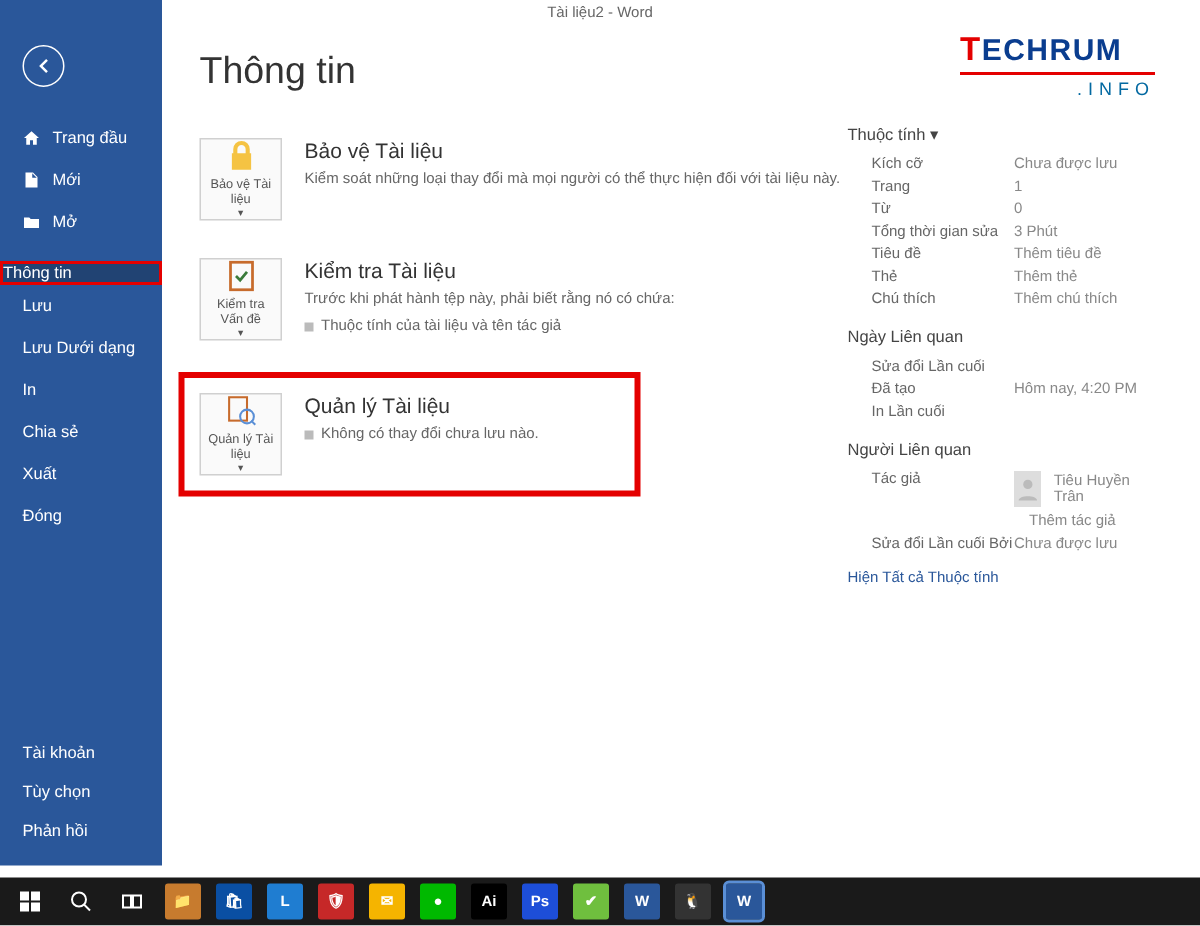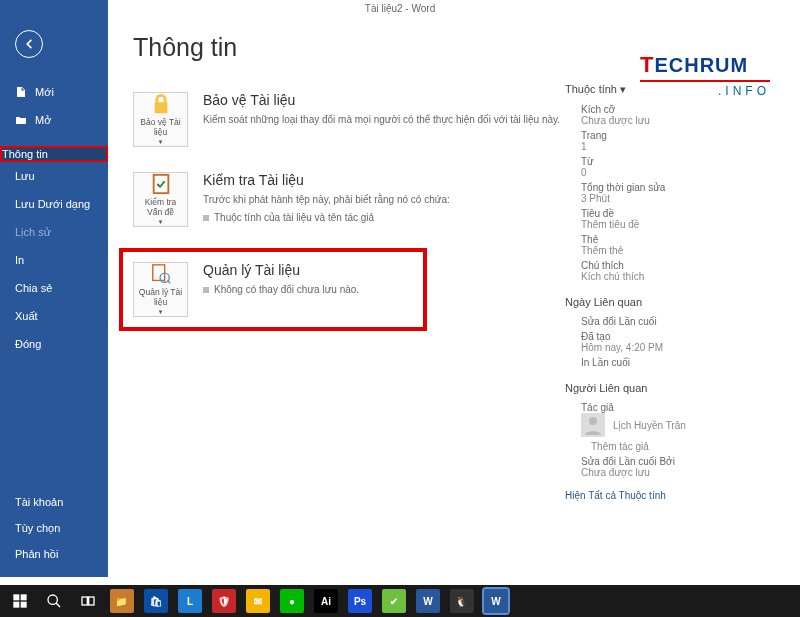--- a/index.html
+++ b/index.html
@@ -2,21 +2,21 @@
 <html><head>
 <meta charset="utf-8">
 <style>
   * { margin: 0; padding: 0; box-sizing: border-box; font-family: "Segoe UI", Arial, sans-serif; }
   body { width: 800px; height: 617px; background: #fff; position: relative; overflow: hidden; }
 
   
   .title-bar { position: absolute; top: 0; left: 0; right: 0; height: 18px; text-align: center; font-size: 10px; color: #666; padding-top: 3px; }
 
   
-  .logo { position: absolute; top: 20px; right: 30px; font-family: Arial, sans-serif; letter-spacing: 1px; margin-top: 32px; }
+  .logo { position: absolute; top: 20px; right: 30px; font-family: Arial, sans-serif; letter-spacing: 1px; }
   .logo .t { color: #e40000; font-weight: bold; font-size: 22px; }
   .logo .rest { color: #0a3d8f; font-weight: bold; font-size: 20px; }
   .logo .info { color: #0369a1; font-size: 12px; display: block; text-align: right; letter-spacing: 4px; }
   .logo .line { display: block; border-top: 2px solid #e40000; width: 130px; margin: 2px 0; }
 
   
   .sidebar { position: absolute; top: 0; left: 0; bottom: 40px; width: 108px; background: #2a579a; color: #fff; font-size: 11px; }
   .back-arrow { width: 28px; height: 28px; border: 1px solid #fff; border-radius: 50%; margin: 30px 0 20px 15px; display: flex; align-items: center; justify-content: center; cursor: pointer; }
   .back-arrow svg { width: 14px; height: 14px; fill: #fff; }
   .side-item { display: flex; align-items: center; padding: 8px 0 8px 15px; cursor: pointer; gap: 8px; }
@@ -42,21 +42,21 @@
   .section-body li { display: flex; align-items: center; gap: 5px; }
   .bullet { width: 6px; height: 6px; background: #bbb; display: inline-block; flex: 0 0 auto; }
 
   .highlight-info { outline: 2px solid #e40000; outline-offset: 2px; padding: 2px; }
   .highlight-manage { outline: 4px solid #e40000; padding: 10px; margin-left: -10px; width: 300px; }
 
   
   .props { width: 210px; font-size: 10px; color: #555; padding-top: 50px; }
   .props h4 { font-size: 11px; font-weight: 400; color: #444; margin: 12px 0 6px; }
   .props h4.first { margin-top: 0; }
-  .prop-row { display: flex; padding: 2px 16px; flex-direction: column; }
+  .prop-row { display: flex; padding: 2px 16px; }
   .prop-row .k { width: 95px; color: #666; }
   .prop-row .v { flex: 1; color: #888; }
   .prop-row .v a { color: #888; text-decoration: none; cursor: pointer; margin-left: 10px; }
   .link { color: #2a579a; cursor: pointer; margin-top: 10px; display: block; font-size: 10px; }
 
   .avatar { width: 24px; height: 24px; background: #ddd; display: inline-block; vertical-align: middle; margin-right: 4px; }
   .avatar svg { width: 100%; height: 100%; fill: #bbb; }
   .author-row { display: flex; align-items: center; gap: 4px; }
 
   
@@ -78,20 +78,26 @@
 
 <div class="sidebar">
   <div class="back-arrow">
     <svg viewBox="0 0 24 24">
         <path d="M15 4l-8 8 8 8 2-2-6-6 6-6z"></path>
       </svg>
   </div>
 
   <div class="side-item">
     <span class="side-icon"><svg viewBox="0 0 24 24">
+          <path d="M12 3l10 9h-3v9h-5v-6h-4v6H5v-9H2z"></path>
+        </svg></span>
+    <span>Trang đầu</span>
+  </div>
+  <div class="side-item">
+    <span class="side-icon"><svg viewBox="0 0 24 24">
           <path d="M4 2h10l6 6v14H4zM13 3v6h6"></path>
         </svg></span>
     <span>Mới</span>
   </div>
   <div class="side-item">
     <span class="side-icon"><svg viewBox="0 0 24 24">
           <path d="M2 6h7l2 2h11v12H2z"></path>
         </svg></span>
     <span>Mở</span>
   </div>
@@ -99,23 +105,20 @@
   <div style="height:12px"></div>
 
   <div class="side-item active highlight-info">
     <span>Thông tin</span>
   </div>
   <div class="side-item">
       <span>Lưu</span>
     </div>
   <div class="side-item">
       <span>Lưu Dưới dạng</span>
-    </div>
-  <div class="side-item dim">
-      <span>Lịch sử</span>
     </div>
   <div class="side-item">
       <span>In</span>
     </div>
   <div class="side-item">
       <span>Chia sẻ</span>
     </div>
   <div class="side-item">
       <span>Xuất</span>
     </div>
@@ -225,21 +228,21 @@
         <div class="prop-row">
           <span class="k">Tiêu đề</span>
           <span class="v">Thêm tiêu đề</span>
         </div>
         <div class="prop-row">
           <span class="k">Thẻ</span>
           <span class="v">Thêm thẻ</span>
         </div>
         <div class="prop-row">
           <span class="k">Chú thích</span>
-          <span class="v">Kích chú thích</span>
+          <span class="v">Thêm chú thích</span>
         </div>
       </div>
 
     <h4>Ngày Liên quan</h4>
     <div id="rows2">
         <div class="prop-row">
           <span class="k">Sửa đổi Lần cuối</span>
           <span class="v"></span>
         </div>
         <div class="prop-row">
@@ -253,21 +256,21 @@
       </div>
 
     <h4>Người Liên quan</h4>
     <div class="prop-row">
       <span class="k">Tác giả</span>
       <span class="v author-row">
         <span class="avatar"><svg viewBox="0 0 24 24">
               <circle cx="12" cy="8" r="4"></circle>
               <path d="M4 22c0-5 16-5 16 0z"></path>
             </svg></span>
-        <span>Lịch Huyền Trân</span>
+        <span>Tiêu Huyền Trân</span>
       </span>
     </div>
     <div class="prop-row">
         <span class="k"></span>
         <span class="v"><a>Thêm tác giả</a></span>
       </div>
     <div class="prop-row">
         <span class="k">Sửa đổi Lần cuối Bởi</span>
         <span class="v">Chưa được lưu</span>
       </div>

